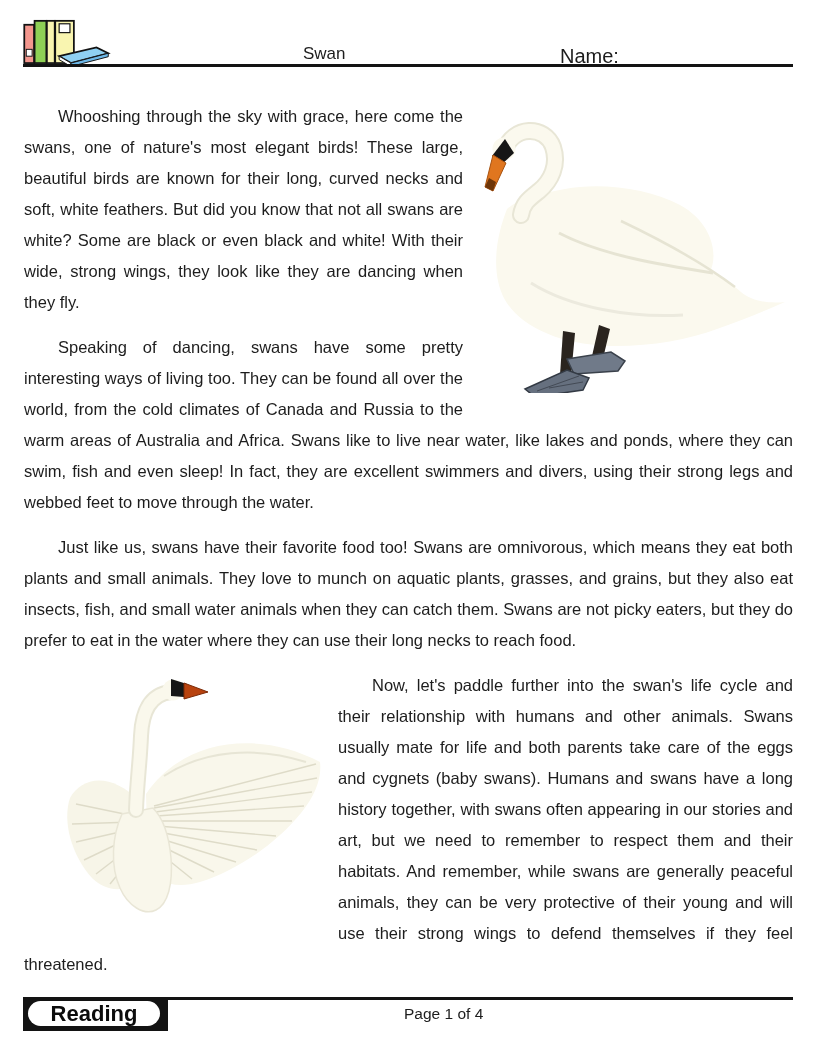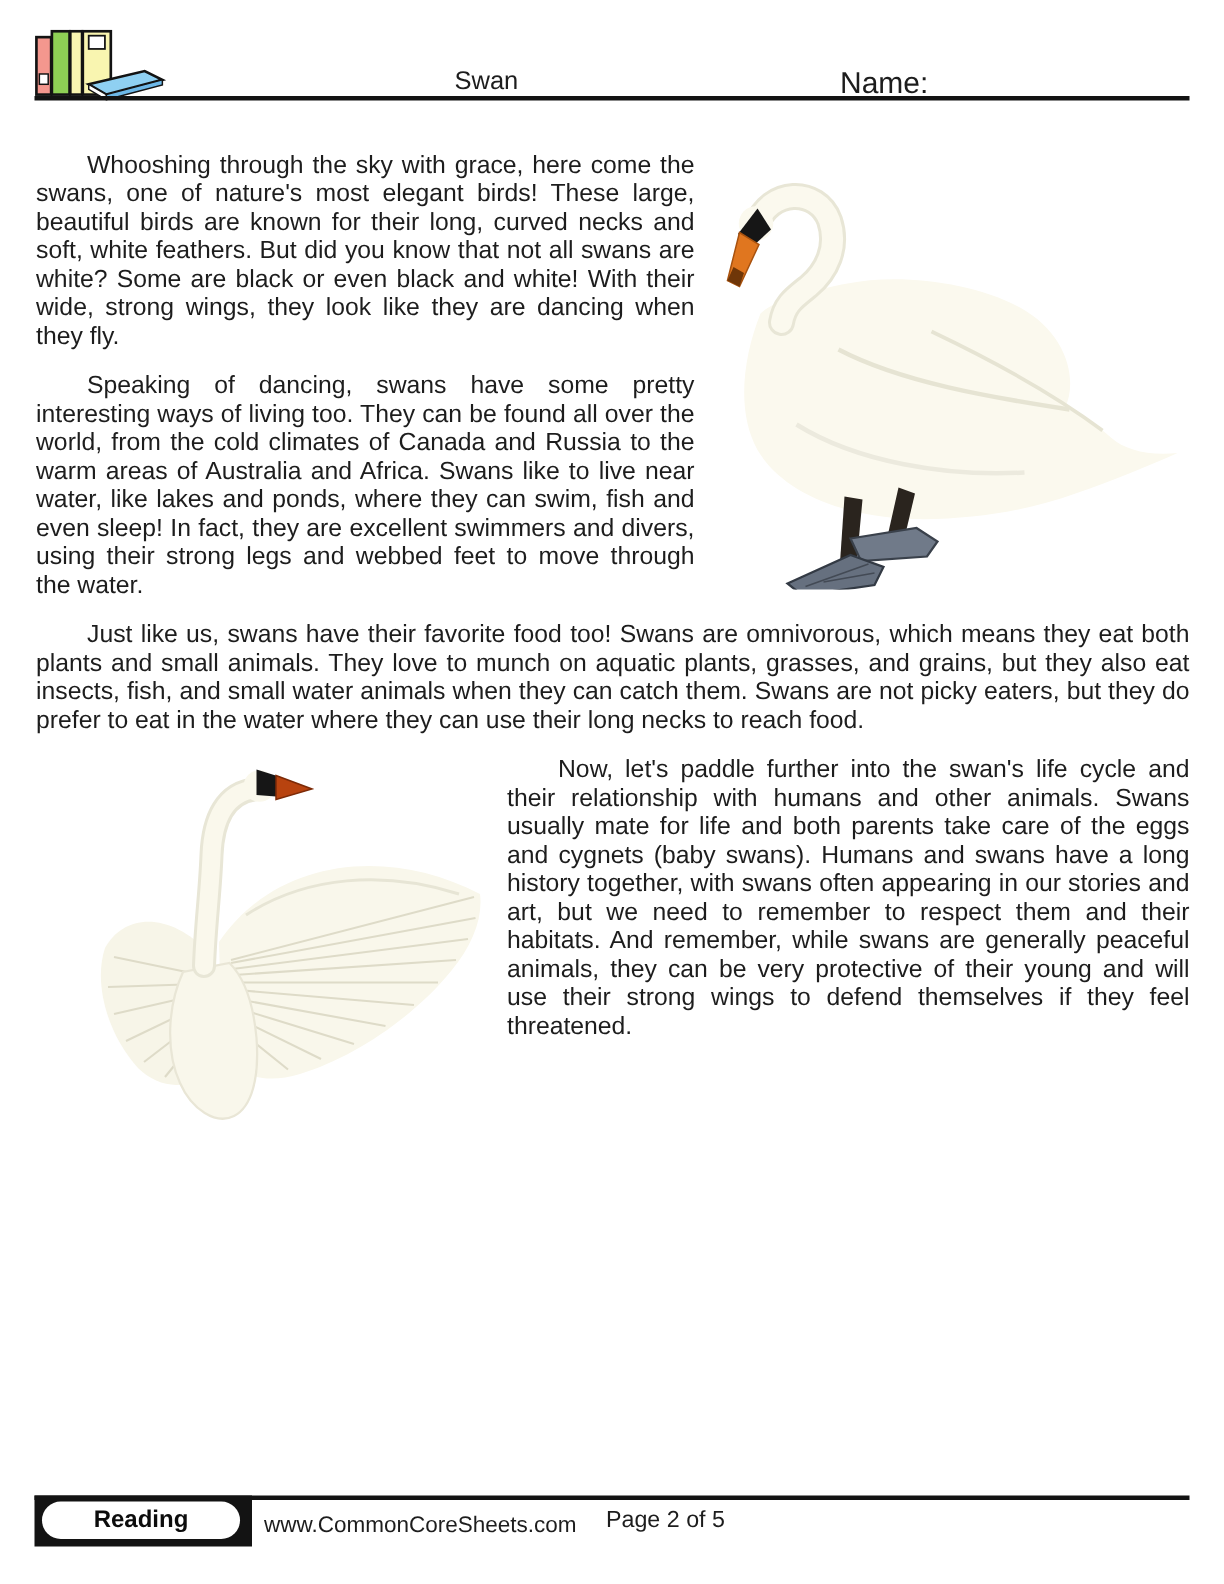--- a/index.html
+++ b/index.html
@@ -10,34 +10,34 @@
 
   
   .logo-icon { position:absolute; left:21px; top:12px; width:92px; height:55px; }
   .page-title { position:absolute; left:303px; top:44px; font-size:17px; }
   .name-label { position:absolute; left:560px; top:45px; font-size:20px; }
   .header-rule { position:absolute; left:23px; top:64px; width:770px; height:3px; background:#131313; }
 
   
   .article {
     position:absolute; left:24px; top:101px; width:769px;
-    font-size:16.5px; line-height:19px; text-align:justify;
+    font-size:16.5px; line-height:31px; text-align:justify;
   }
   .article p { margin:0 0 14px 0; text-indent:34px; }
   .img-standing-swan { float:right; width:322px; height:290px; margin:2px 0 4px 8px; }
   .img-spread-swan  { float:left; width:302px; height:250px; margin:-4px 12px 6px 0; }
 
   
   .footer-rule { position:absolute; left:23px; top:997px; width:770px; height:3px; background:#131313; }
   .badge-box { position:absolute; left:23px; top:997px; width:145px; height:34px; background:#131313; }
   .badge-pill {
     position:absolute; left:5px; top:4px; right:8px; bottom:5px;
     background:#ffffff; border-radius:14px;
     display:flex; align-items:center; justify-content:center;
-    font-weight:bold; font-size:16px; color:#0c0c0c;
+    font-weight:bold; font-size:22px; color:#0c0c0c;
   }
   .website  { position:absolute; left:176px; top:1008px; font-size:15px; }
   .page-info { position:absolute; left:404px; top:1005px; font-size:15.5px; }
 </style>
 </head>
 <body>
 
 <div class="page">
 
   <svg class="logo-icon" viewBox="0 0 92 56" aria-hidden="true">
@@ -134,16 +134,15 @@
 
     <p>Now, let's paddle further into the swan's life cycle and their relationship with humans and other animals. Swans usually mate for life and both parents take care of the eggs and cygnets (baby swans). Humans and swans have a long history together, with swans often appearing in our stories and art, but we need to remember to respect them and their habitats. And remember, while swans are generally peaceful animals, they can be very protective of their young and will use their strong wings to defend themselves if they feel threatened.</p>
   </div>
 
   <div class="footer-rule"></div>
   <div class="badge-box">
     <div class="badge-pill">
       <span>Reading</span>
     </div>
   </div>
-  <div class="website">www.CommonCoreSheets.com</div>
-  <div class="page-info">Page 2 of 5</div>
+  <div class="page-info">Page 1 of 4</div>
 
 </div>
 
 </body></html>

